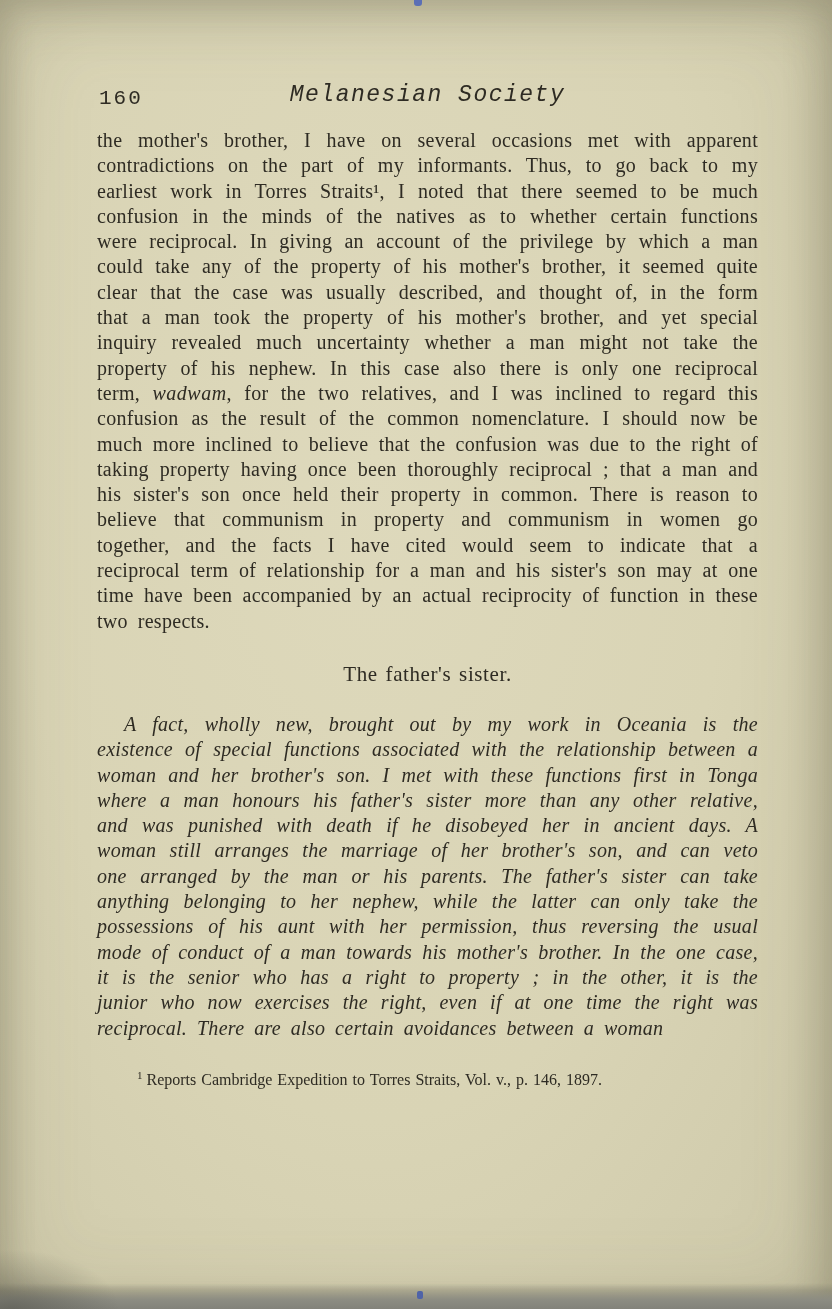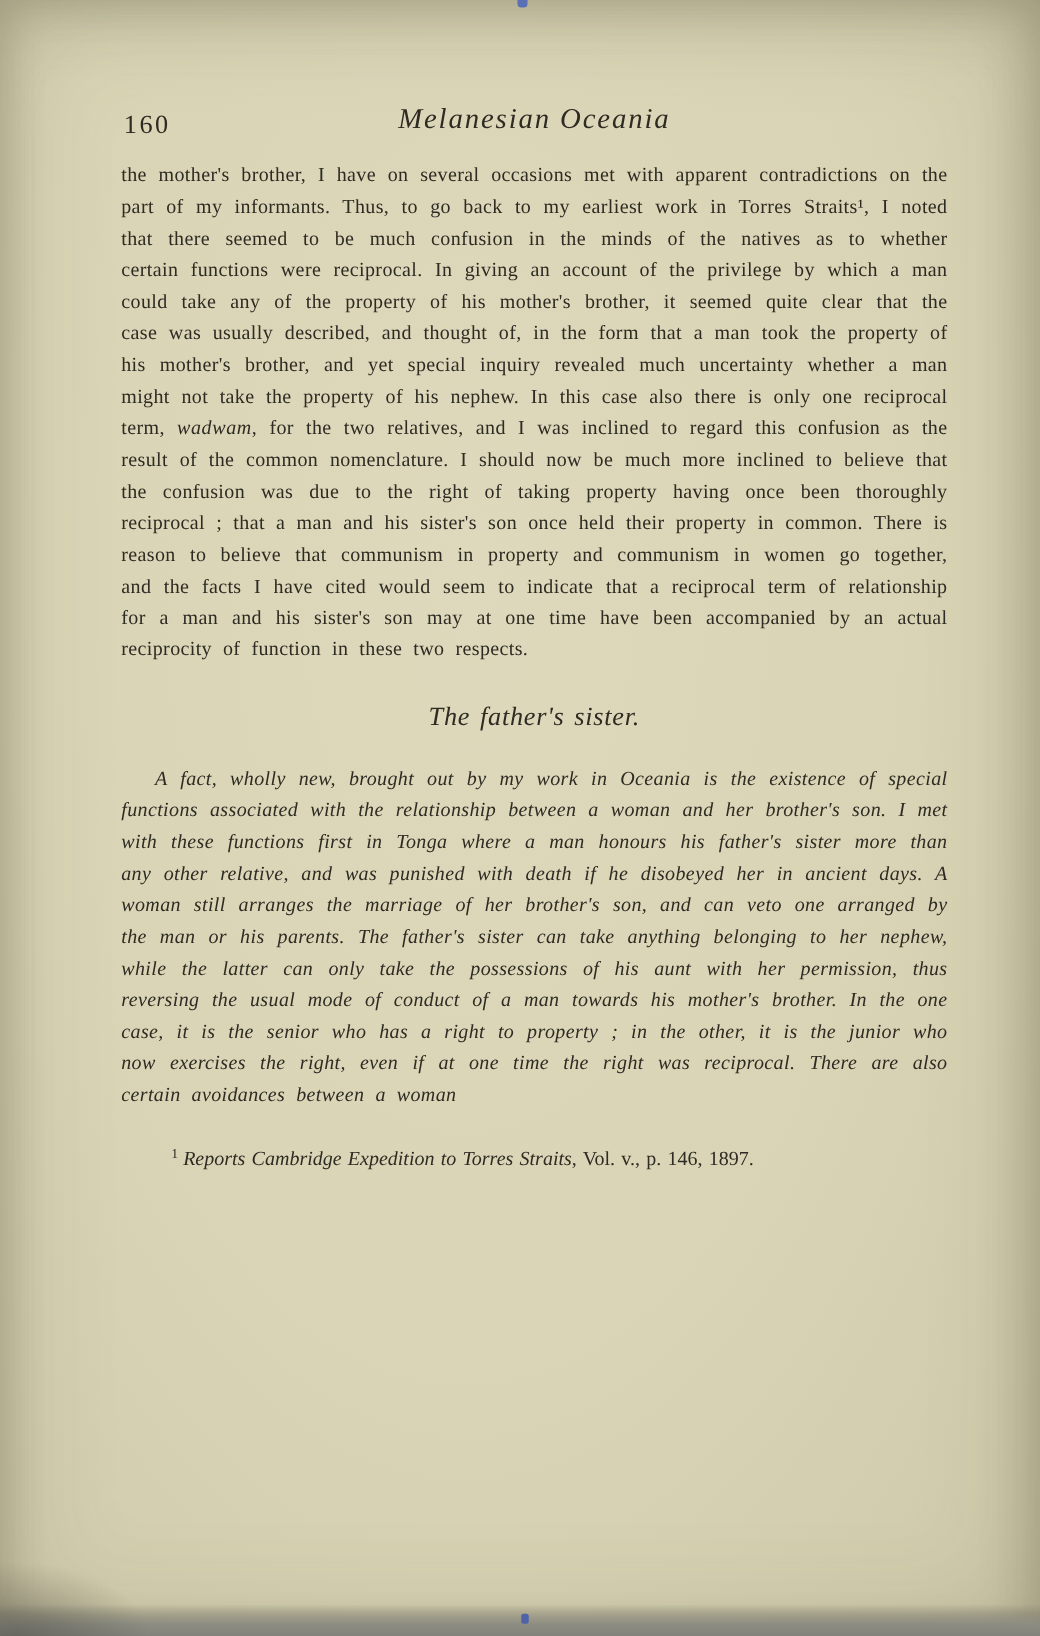--- a/index.html
+++ b/index.html
@@ -23,20 +23,21 @@
     color: #2e2b23;
   }
 
   
   .page-header {
     position: absolute;
     top: 82px;
     left: 97px;
     width: 661px;
     height: 36px;
+    font-family: Liberation Mono, monospace;
   }
   .page-number {
     position: absolute;
     left: 2px;
     top: 5px;
     font-size: 21px;
     letter-spacing: 2px;
   }
   .running-header {
     display: block;
@@ -48,52 +49,51 @@
 
   
   .page-body {
     position: absolute;
     top: 128px;
     left: 97px;
     width: 661px;
   }
   .para {
     margin: 0;
-    font-size: 16px;
+    font-size: 20px;
     line-height: 25.3px;
     text-align: justify;
     word-spacing: 4.5px;
     letter-spacing: 0.3px;
   }
   .para-indent { text-indent: 27px; font-style: italic; }
   .term { font-style: italic; letter-spacing: 0.5px; }
 
   .section-heading {
     margin: 28px 0 25px 0;
     font-size: 21px;
     font-weight: normal;
-    font-style: italic;
     text-align: center;
     letter-spacing: 0.6px;
     word-spacing: 2px;
   }
 
   .footnote {
     margin-top: 24px;
     padding-left: 40px;
     font-size: 16px;
     line-height: 20px;
     word-spacing: 1px;
   }
   .fn-marker {
     font-size: 11px;
     vertical-align: 6px;
     margin-right: 4px;
   }
-  .fn-title { font-style: italic; }
+  .fn-title { }
 
   
   .scan-edge-bottom {
     position: absolute;
     left: 0; right: 0; bottom: 0;
     height: 26px;
     background: linear-gradient(to bottom,
       rgba(110, 110, 100, 0) 0%,
       rgba(110, 110, 100, 0.35) 30%,
       #8c8c82 65%,
@@ -120,21 +120,21 @@
     border-radius: 2px;
   }
 </style>
 </head>
 <body>
 
 <div class="page">
 
   <div class="page-header">
     <span class="page-number">160</span>
-    <span class="running-header">Melanesian Oceania</span>
+    <span class="running-header">Melanesian Society</span>
   </div>
 
   <div class="page-body">
 
     <p class="para"><span>the mother's brother, I have on several occasions met with apparent contradictions on the part of my informants. Thus, to go back to my earliest work in Torres Straits¹, I noted that there seemed to be much confusion in the minds of the natives as to whether certain functions were reciprocal. In giving an account of the privilege by which a man could take any of the property of his mother's brother, it seemed quite clear that the case was usually described, and thought of, in the form that a man took the property of his mother's brother, and yet special inquiry revealed much uncertainty whether a man might not take the property of his nephew. In this case also there is only one reciprocal term, </span><span class="term">wadwam</span><span>, for the two relatives, and I was inclined to regard this confusion as the result of the common nomenclature. I should now be much more inclined to believe that the confusion was due to the right of taking property having once been thoroughly reciprocal ; that a man and his sister's son once held their property in common. There is reason to believe that communism in property and communism in women go together, and the facts I have cited would seem to indicate that a reciprocal term of relationship for a man and his sister's son may at one time have been accompanied by an actual reciprocity of function in these two respects.</span></p>
 
     <h3 class="section-heading">The father's sister.</h3>
 
     <p class="para para-indent">A fact, wholly new, brought out by my work in Oceania is the existence of special functions associated with the relationship between a woman and her brother's son. I met with these functions first in Tonga where a man honours his father's sister more than any other relative, and was punished with death if he disobeyed her in ancient days. A woman still arranges the marriage of her brother's son, and can veto one arranged by the man or his parents. The father's sister can take anything belonging to her nephew, while the latter can only take the possessions of his aunt with her permission, thus reversing the usual mode of conduct of a man towards his mother's brother. In the one case, it is the senior who has a right to property ; in the other, it is the junior who now exercises the right, even if at one time the right was reciprocal. There are also certain avoidances between a woman</p>
 

